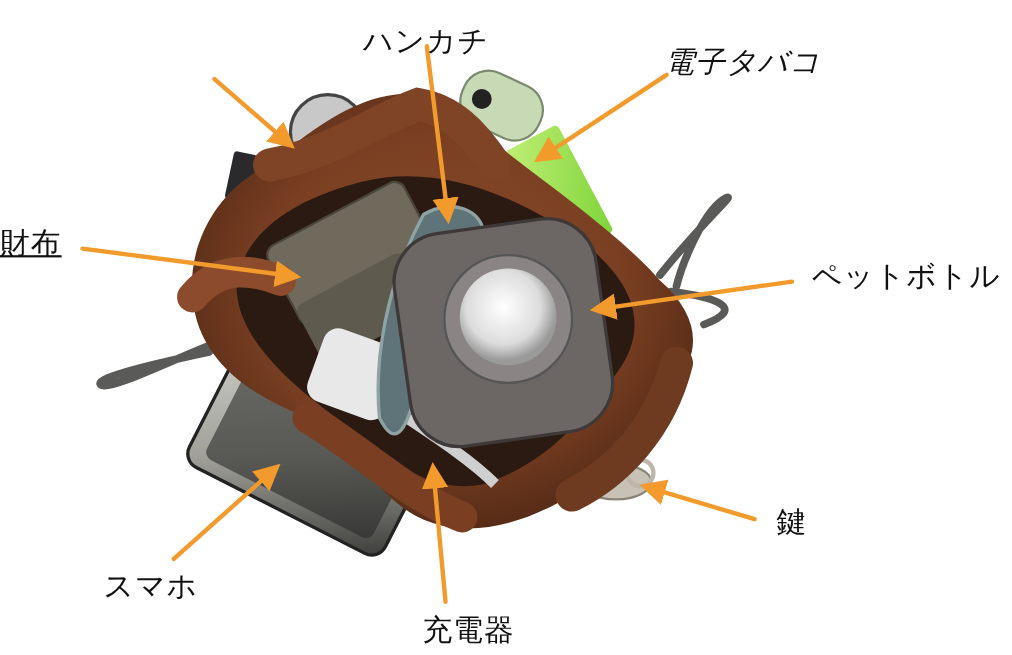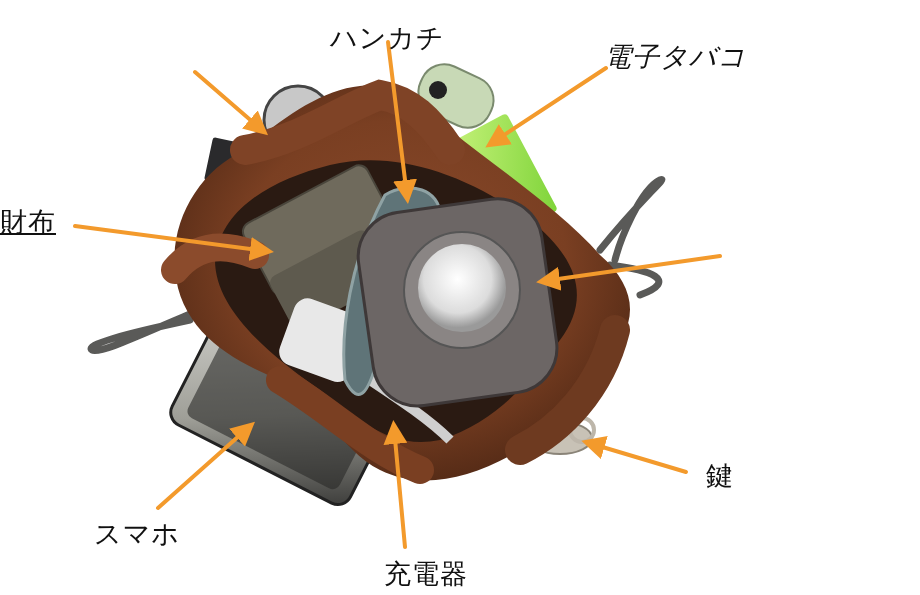--- a/index.html
+++ b/index.html
@@ -102,16 +102,17 @@
       <line x1="720" y1="256" x2="544" y2="281" marker-end="url(#arrowhead)"></line>
       <line x1="686" y1="472" x2="589" y2="443" marker-end="url(#arrowhead)"></line>
       <line x1="158" y1="508" x2="249" y2="427" marker-end="url(#arrowhead)"></line>
       <line x1="405" y1="547" x2="394" y2="428" marker-end="url(#arrowhead)"></line>
     </g>
   </svg>
 
   <div class="label" style="left:330px; top:6px;margin-top:18px;">ハンカチ</div>
   <div class="label" style="left:604px; top:43px;font-style:italic;">電子タバコ</div>
   <div class="label" style="left:0px; top:208px;text-decoration:underline;">財布</div>
+  <div class="label" style="left:738px; top:238px;">ペットボトル</div>
   <div class="label" style="left:706px; top:462px;">鍵</div>
   <div class="label" style="left:94px; top:520px;text-align:center;">スマホ</div>
   <div class="label" style="left:384px; top:560px;">充電器</div>
 </div>
 
 </body></html>

